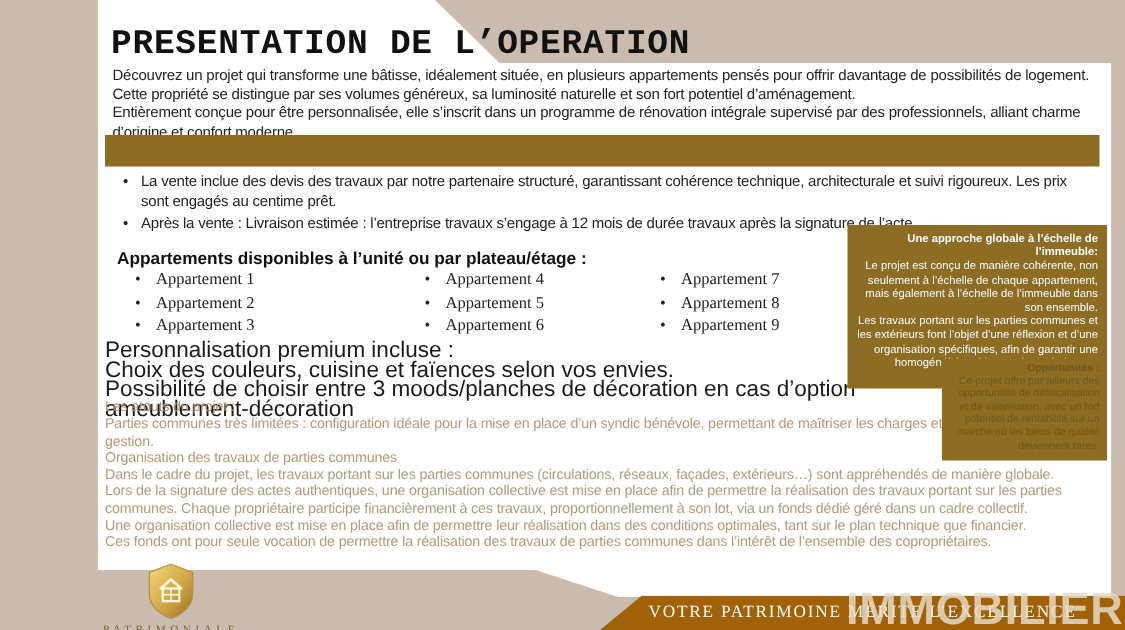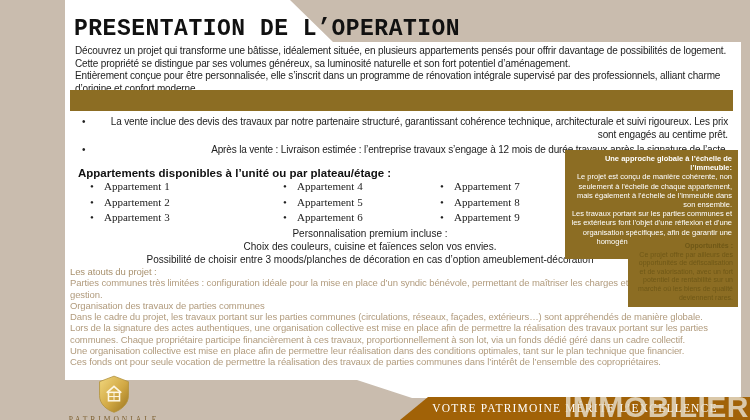--- a/index.html
+++ b/index.html
@@ -7,29 +7,29 @@
         font-family:"Liberation Sans", sans-serif;color:#1b1b1b;}
   
   .panel{position:absolute;left:65px;top:0;width:676px;height:398px;background:#ffffff;
          clip-path:polygon(0 0,225px 0,268px 42px,676px 42px,676px 398px,347px 398px,292px 380px,0 380px);}
   .title{position:absolute;left:74px;top:16px;font-family:Liberation Mono, monospace;
          font-size:23px;font-weight:bold;letter-spacing:0.5px;color:#111;}
   .intro{position:absolute;left:75px;top:45px;width:668px;font-size:10px;line-height:12.5px;
          letter-spacing:-0.15px;color:#222;}
   .gold-divider{position:absolute;left:70px;top:90px;width:663px;height:21px;background:#8c6d23;}
   .sales{position:absolute;left:80px;top:116px;width:648px;font-size:10px;line-height:12.5px;
-         letter-spacing:-0.15px;color:#222;text-align:right;}
+         letter-spacing:-0.15px;color:#222;}
   .sales .li{position:relative;padding-left:14px;margin-bottom:3px;}
   .sales .li::before{content:"•";position:absolute;left:2px;top:0;}
   .apt-heading{position:absolute;left:78px;top:167px;font-size:11.5px;font-weight:bold;color:#111;}
   .apt-col{position:absolute;top:179px;font-size:11px;color:#222;font-family:Liberation Serif, serif;}
   .apt-col .li{position:relative;padding-left:16px;line-height:15.5px;}
   .apt-col .li::before{content:"•";position:absolute;left:2px;top:0;}
   .apt-col.c1{left:88px;} .apt-col.c2{left:281px;} .apt-col.c3{left:438px;}
-  .premium{position:absolute;left:70px;top:227px;width:600px;font-size:10px;line-height:13px;color:#1b1b1b;text-align:center;}
+  .premium{position:absolute;left:70px;top:227px;width:600px;font-size:15px;line-height:13px;color:#1b1b1b;}
   .atouts{position:absolute;left:70px;top:266px;width:672px;font-size:9.5px;line-height:11.3px;
           letter-spacing:-0.1px;color:#b19b7d;}
   .atouts .heading{font-weight:normal;color:#a9926f;}
   .gold-box{position:absolute;background:#8c6d23;text-align:right;box-sizing:border-box;}
   .box-approche{left:565px;top:150px;width:173px;min-height:80px;color:#ffffff;
                 font-size:7.5px;line-height:9.2px;padding:4px 6px;}
   .box-approche .heading{font-weight:bold;}
   .box-opportunites{left:628px;top:239px;width:110px;min-height:68px;color:#6f5817;
                     font-size:7px;line-height:8.6px;padding:3px 5px;}
   .box-opportunites .heading{font-weight:bold;}

